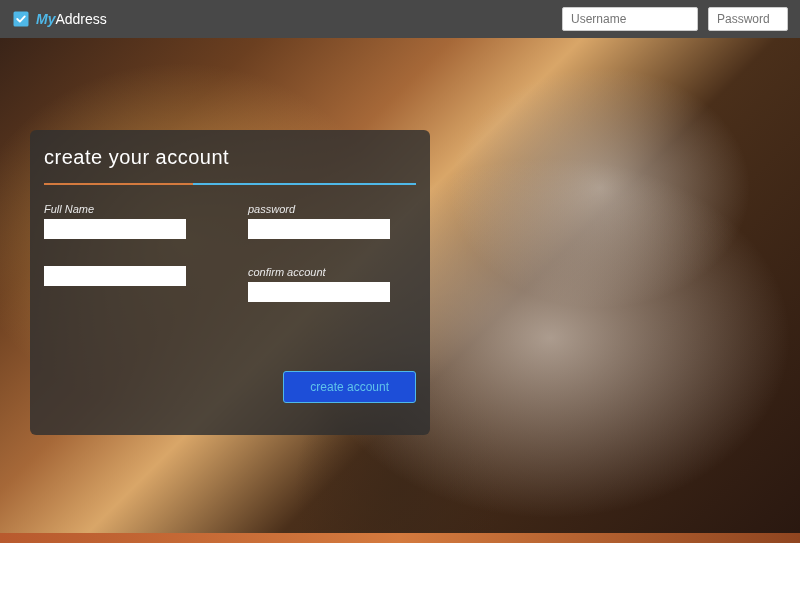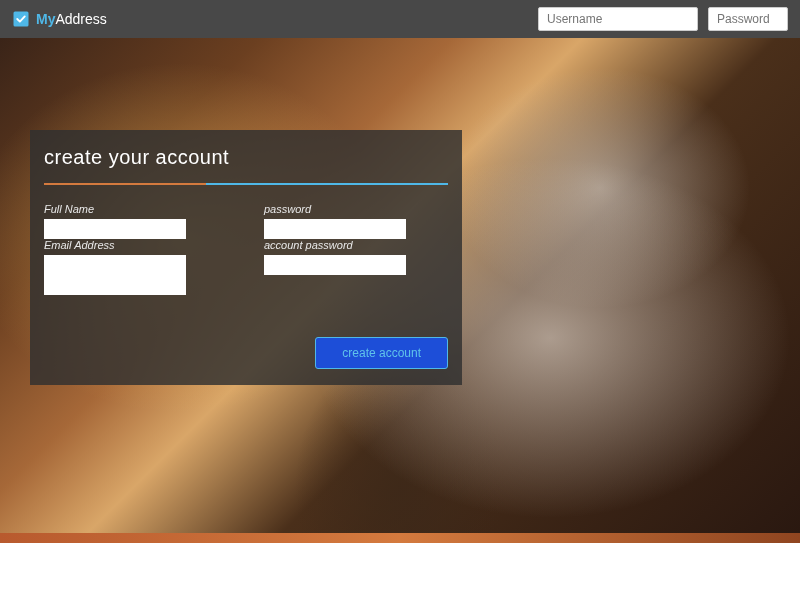--- a/index.html
+++ b/index.html
@@ -30,33 +30,33 @@
       height: 18px;
       display: flex;
       align-items: center;
       justify-content: center;
     }
     .logo-text {
       color: #fff;
       font-size: 14px;
       font-weight: 300;
     }
-    .logo-text .bold { font-weight: 600; color: #4fb8e8; }
+    .logo-text .bold { font-weight: 600; color: #4fb8e8; font-style: italic; }
     .topbar-right {
       margin-left: auto;
       display: flex;
       gap: 10px;
     }
     .topbar-right input {
       height: 24px;
       border: 1px solid #ccc;
       border-radius: 2px;
       padding: 0 8px;
       font-size: 12px;
-      width: 160px;
+      width: 136px;
       outline: none;
     }
     .topbar-right input:last-child { width: 80px; }
     .hero {
       position: absolute;
       top: 38px;
       left: 0;
       width: 800px;
       height: 495px;
       background: 
@@ -89,44 +89,44 @@
       left: 0;
       width: 800px;
       height: 57px;
       background: #fff;
       z-index: 2;
     }
     .card {
       position: absolute;
       top: 130px;
       left: 30px;
-      width: 432px;
+      width: 400px;
       background: rgba(48, 48, 48, 0.82);
       z-index: 5;
-      padding: 16px 14px 16px 14px;
-      border-radius: 0;
+      padding: 16px 14px 32px 14px;
+      border-radius: 6px;
     }
     .card-title {
       color: #fff;
       font-size: 20px;
       font-weight: 300;
       letter-spacing: 0.5px;
       margin-bottom: 14px;
     }
     .divider {
       height: 2px;
       background: linear-gradient(90deg, #d47a3e 0%, #d47a3e 40%, #4fb8e8 40%, #4fb8e8 100%);
       margin-bottom: 18px;
     }
     .form-grid {
       display: flex;
       gap: 36px;
     }
     .form-col { flex: 1; }
-    .field { margin-bottom: 0; }
+    .field { margin-bottom: 27px; }
     .field label {
       display: block;
       color: #e8e8e8;
       font-size: 11px;
       font-style: italic;
       margin-bottom: 4px;
     }
     .field input {
       width: 142px;
       height: 20px;
@@ -178,34 +178,30 @@
 <div class="card">
   <div class="card-title">create your account</div>
   <div class="divider"></div>
   <div class="form-grid">
     <div class="form-col">
       <div class="field">
         <label>Full Name</label>
         <input type="text" style="">
       </div>
       <div class="field">
-        <label>Email Address</label>
-        <input type="text" style="">
-      </div>
-      <div class="field">
         <input type="text" style="">
       </div>
     </div>
     <div class="form-col">
       <div class="field">
         <label>password</label>
         <input type="password" style="">
       </div>
       <div class="field">
-        <label>account password</label>
+        <label>confirm account</label>
         <input type="password" style="">
       </div>
     </div>
   </div>
   <div class="btn-row">
     <button class="create-btn">create account</button>
   </div>
 </div>
 
 </body></html>

